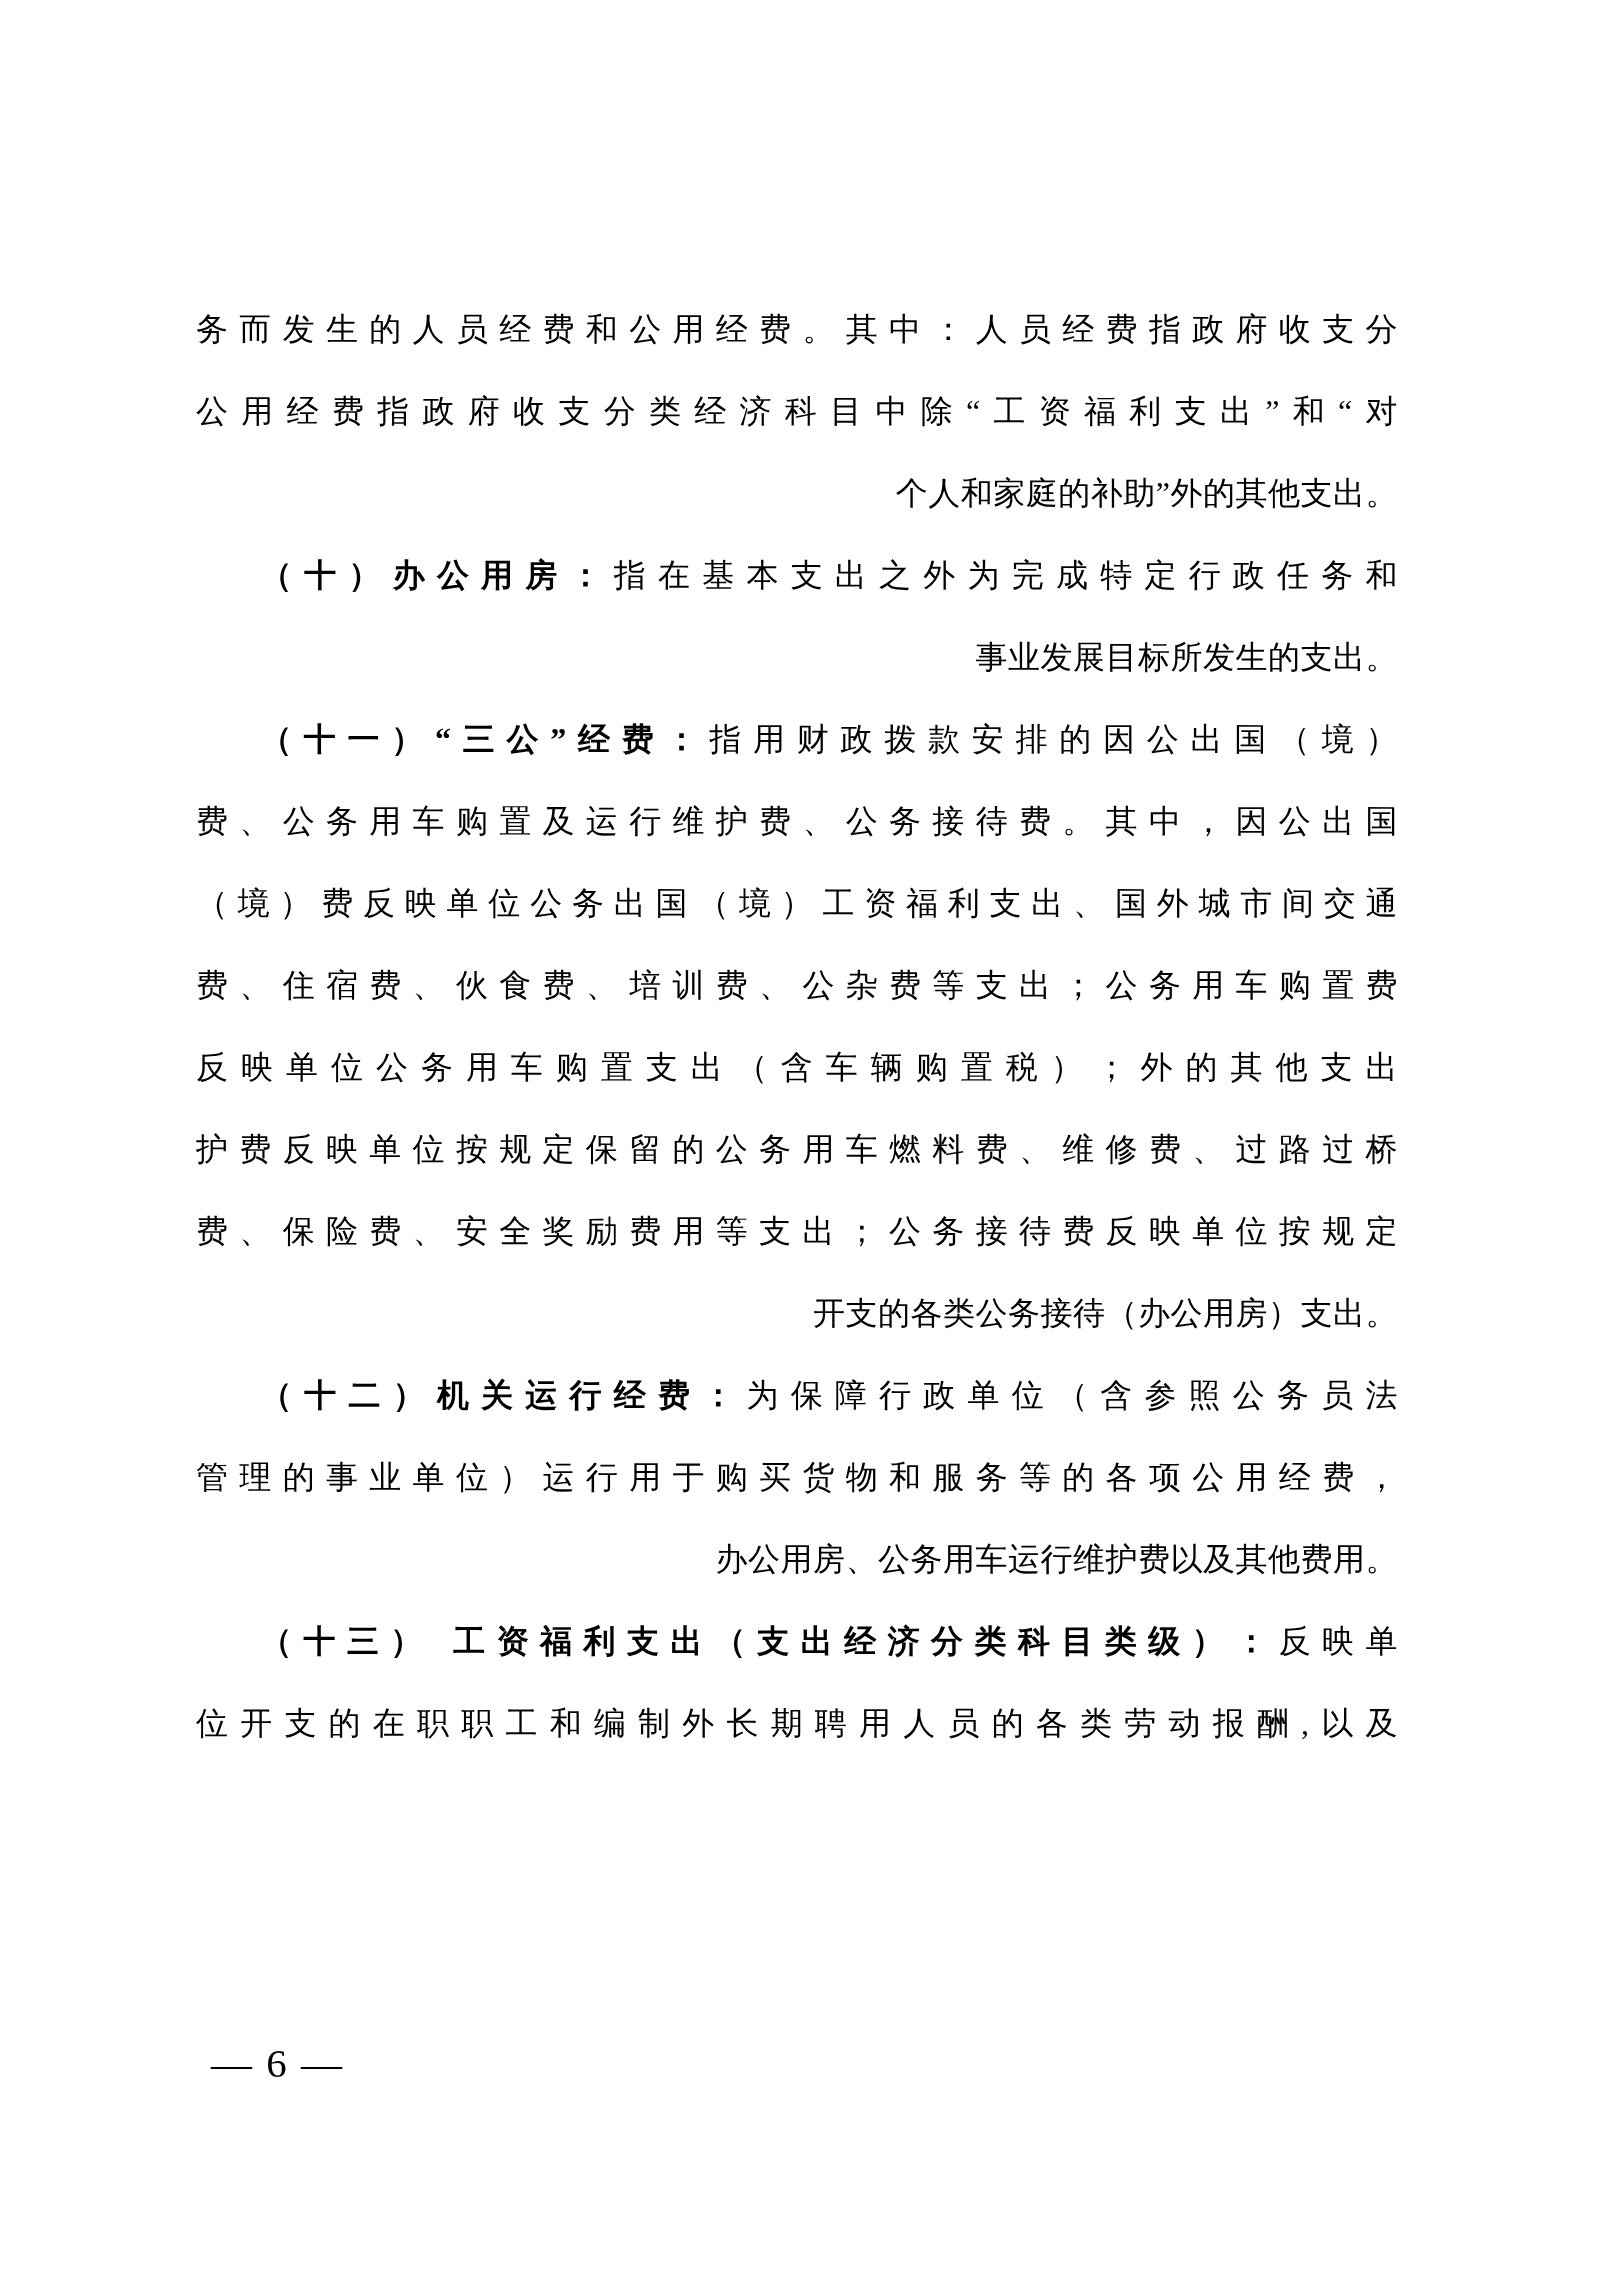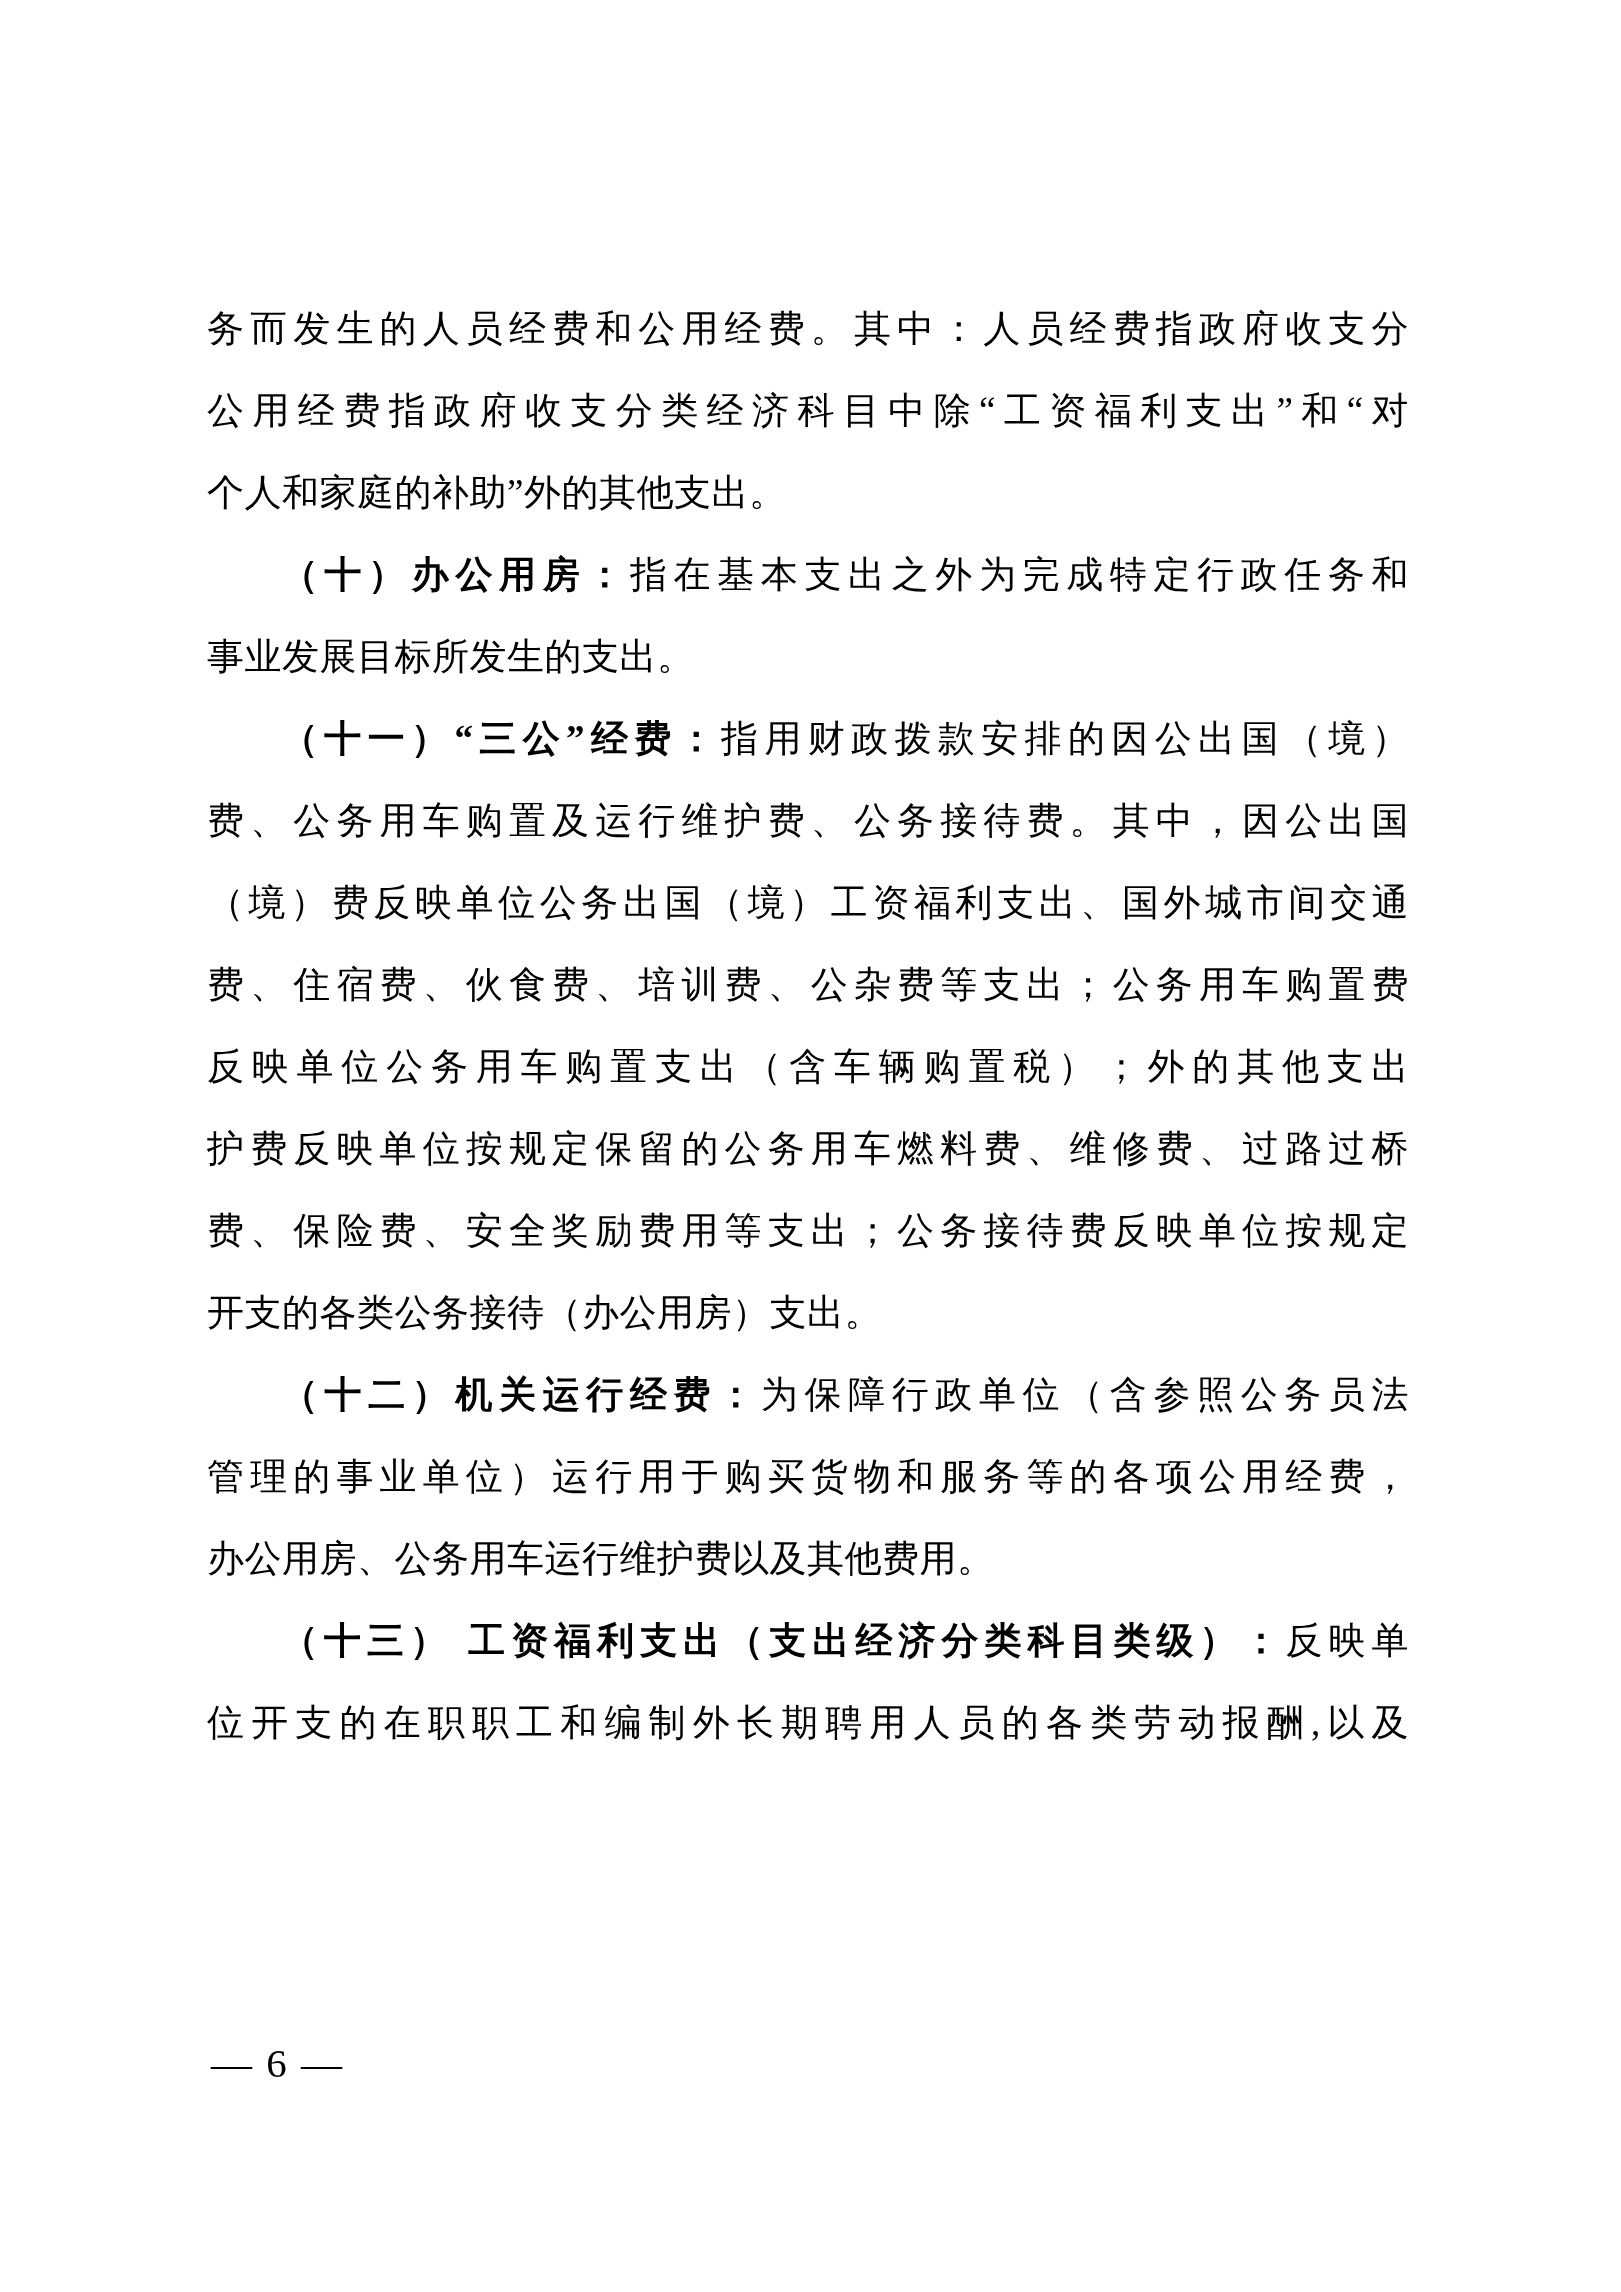--- a/index.html
+++ b/index.html
@@ -11,29 +11,30 @@
     position: relative;
     width: 1621px;
     height: 2293px;
     background: #ffffff;
     overflow: hidden;
     font-family: "Liberation Serif", "DejaVu Serif", serif;
     color: #000000;
   }
   .text-block {
     position: absolute;
-    left: 207px;
+    left: 196px;
     top: 288px;
     width: 1202px;
-    font-size: 37px;
+    font-size: 32px;
     line-height: 82px;
     letter-spacing: 0.5px;
   }
   .line {
     white-space: nowrap;
+    text-align: right;
   }
   .line.just {
     white-space: normal;
     text-align: justify;
     text-align-last: justify;
     text-justify: inter-ideograph;
   }
   .line.indent {
     text-indent: 2em;
   }

